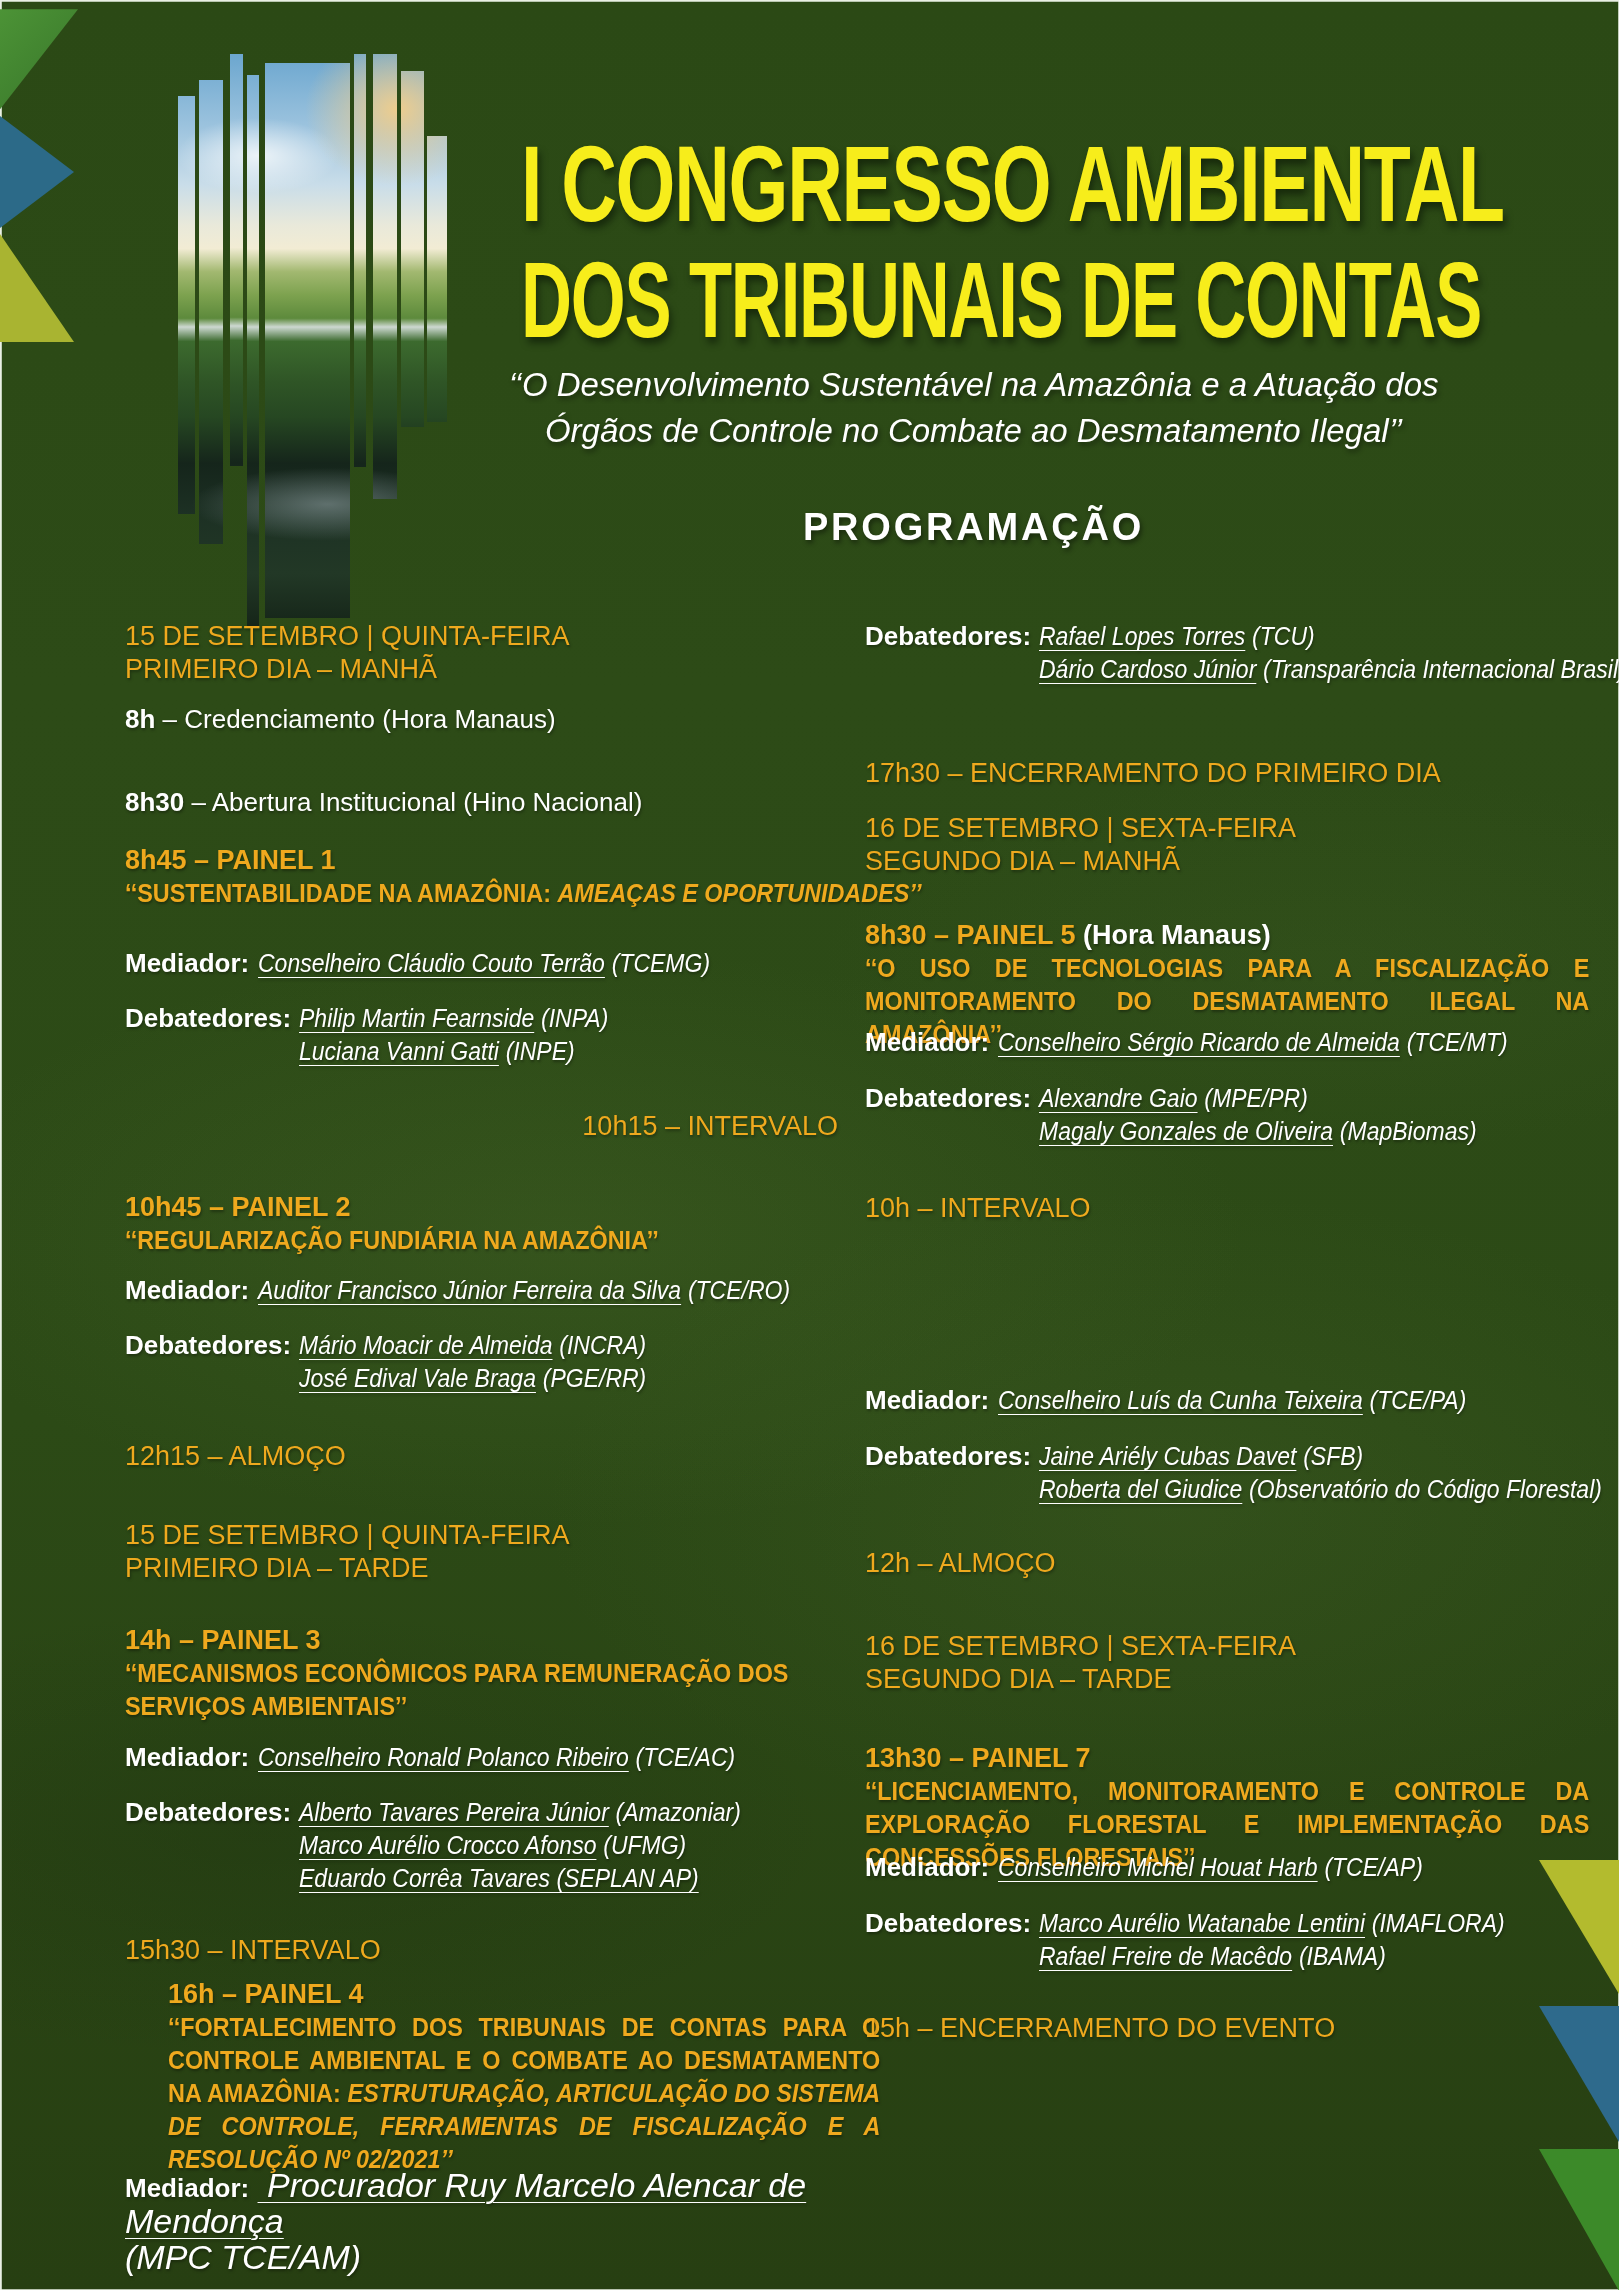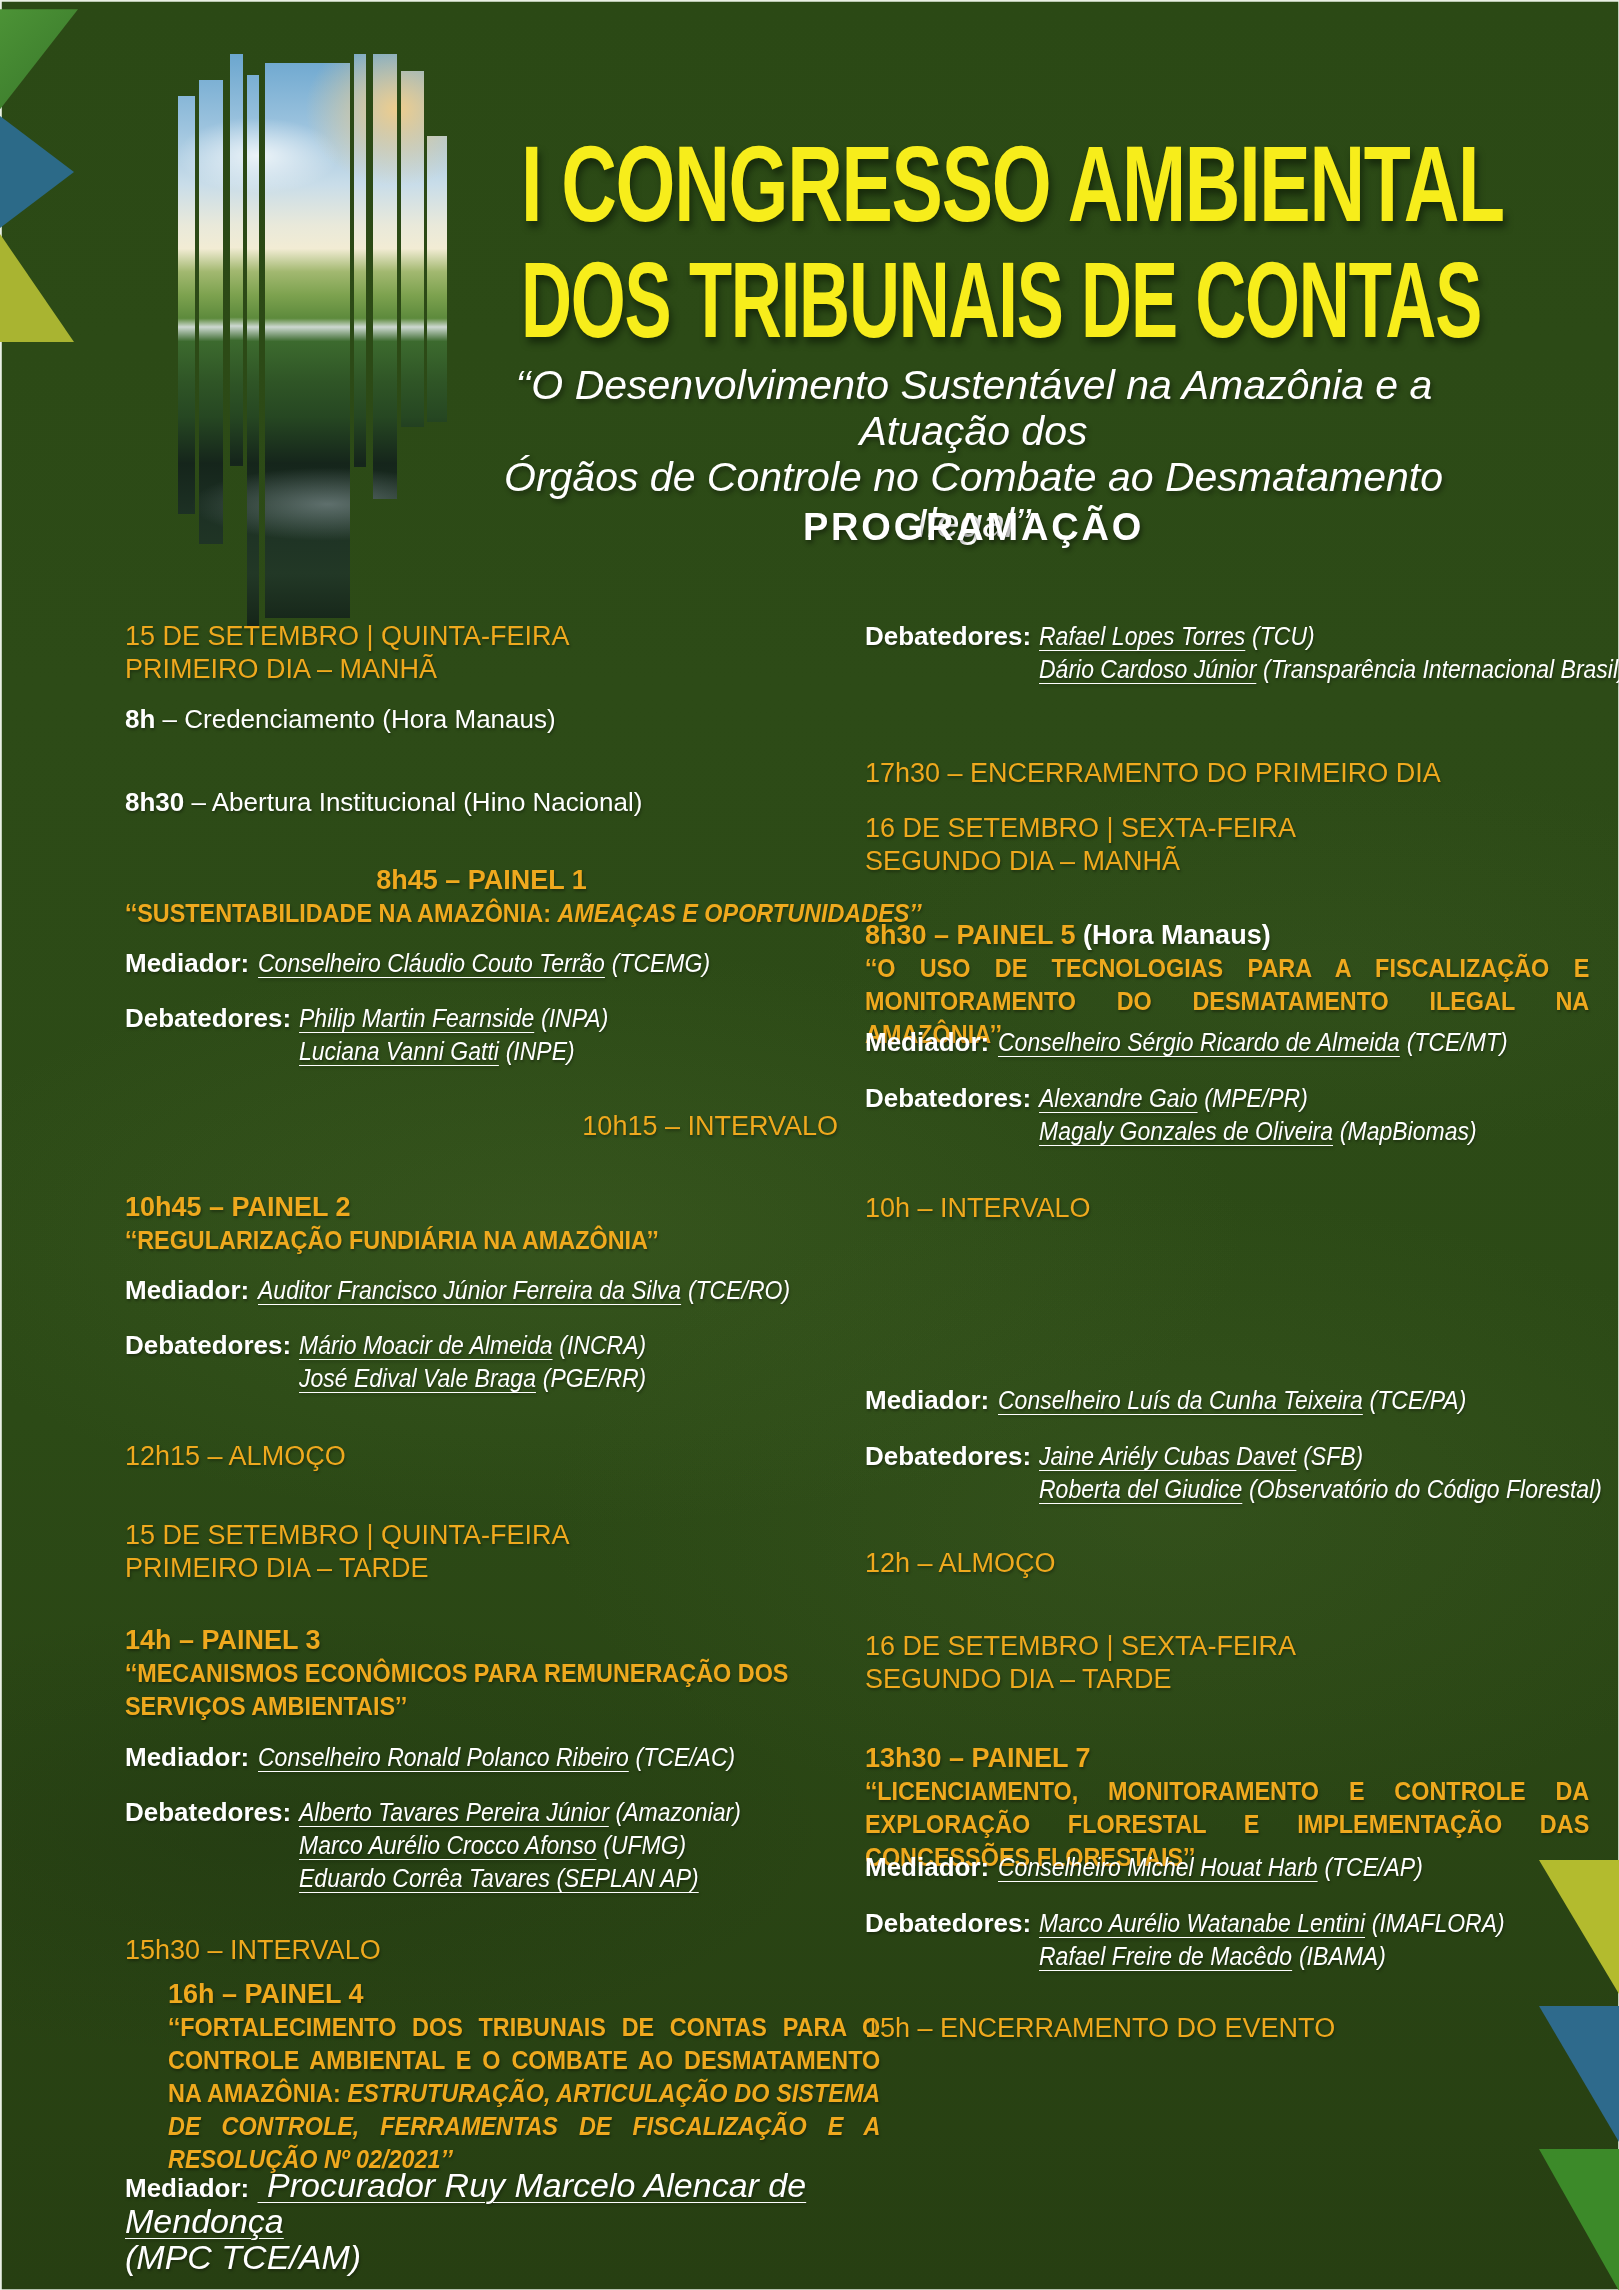--- a/index.html
+++ b/index.html
@@ -41,21 +41,21 @@
   
   .title-line{
     position:absolute;left:521px;white-space:nowrap;
     color:var(--title-yellow,#F7ED1B);font-weight:bold;font-size:107px;line-height:1;letter-spacing:-1.8px;
     text-shadow:3.7px 5.5px 9.2px rgba(8,18,4,.55);
   }
   .t1{top:131px;transform:scaleX(.72);transform-origin:0 0;}
   .t2{top:247px;transform:scaleX(.66);transform-origin:0 0;}
   .subtitle{
     position:absolute;left:498px;top:362px;width:951px;text-align:center;
-    color:var(--text-white,#fff);font-style:italic;font-size:41px;line-height:46px;
+    color:var(--text-white,#fff);font-style:italic;font-size:33px;line-height:46px;
     text-shadow:1.8px 2.8px 5.5px rgba(0,0,0,.45);
   }
   .programacao{
     position:absolute;left:498px;top:506px;width:951px;text-align:center;
     color:var(--text-white,#fff);font-weight:bold;font-size:38px;letter-spacing:2.8px;
     text-shadow:1.8px 2.8px 5.5px rgba(0,0,0,.45);
   }
   
   .col{position:absolute;top:0;height:2291px;}
   .block{position:absolute;left:0;width:100%;color:var(--text-white,#fff);font-size:26px;line-height:33px;text-shadow:0.9px 1.8px 2.8px rgba(0,0,0,.35);}
@@ -130,21 +130,21 @@
   </div>
   <div class="programacao">PROGRAMAÇÃO</div>
 
   <div class="col" id="col-left" style="left:125px;width:713px;">
       <div class="block day" style="top: 620px;">
         <div class="dayline">15 DE SETEMBRO | QUINTA-FEIRA</div>
         <div class="dayline">PRIMEIRO DIA – MANHÃ</div>
       </div>
       <div class="block plain" style="top: 703px;"><span class="t">8h</span><span> – Credenciamento (Hora Manaus)</span></div>
       <div class="block plain" style="top: 786px;"><span class="t">8h30</span><span> – Abertura Institucional (Hino Nacional)</span></div>
-      <div class="block panel" style="top: 864px; text-align: center;">
+      <div class="block panel" style="top: 844px;">
         <div class="phead"><span>8h45 – PAINEL 1</span></div>
         <div class="ptitle nw"><span>‘‘SUSTENTABILIDADE NA AMAZÔNIA: </span><span class="it">AMEAÇAS E OPORTUNIDADES’’</span></div>
       </div>
       <div class="block people" style="top: 947px;">
         <span class="label">Mediador:</span>
         <div class="plist">
           <div class="pline"><span class="name">Conselheiro Cláudio Couto Terrão</span><span class="org">(TCEMG)</span></div>
         </div>
       </div>
       <div class="block people" style="top: 1002px;">

